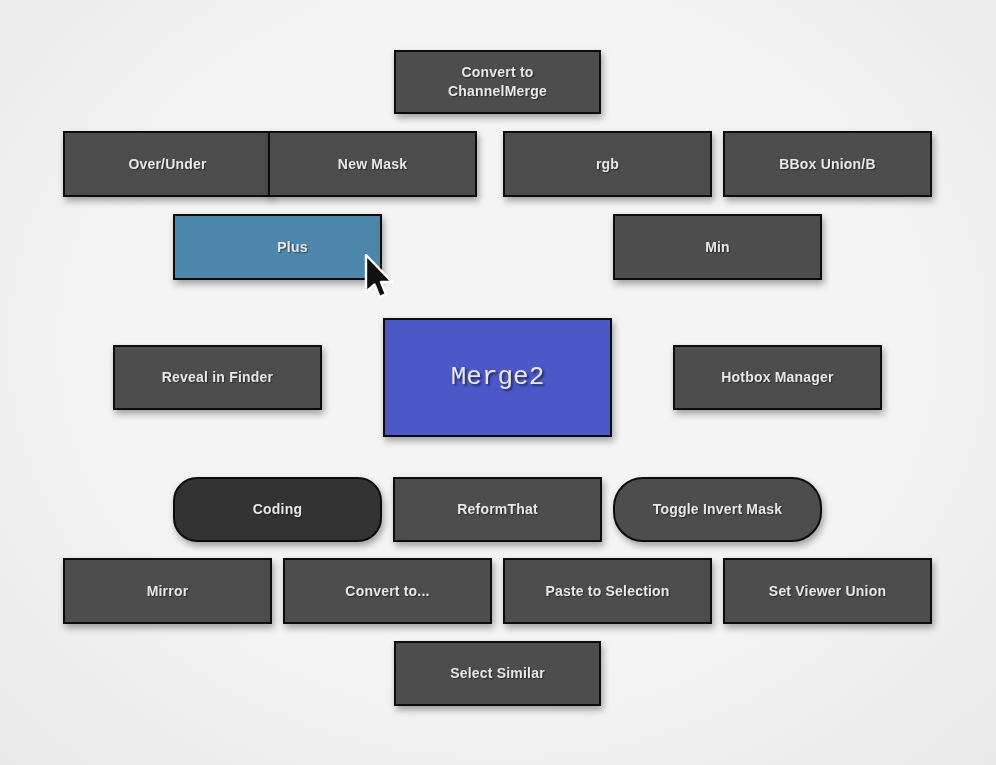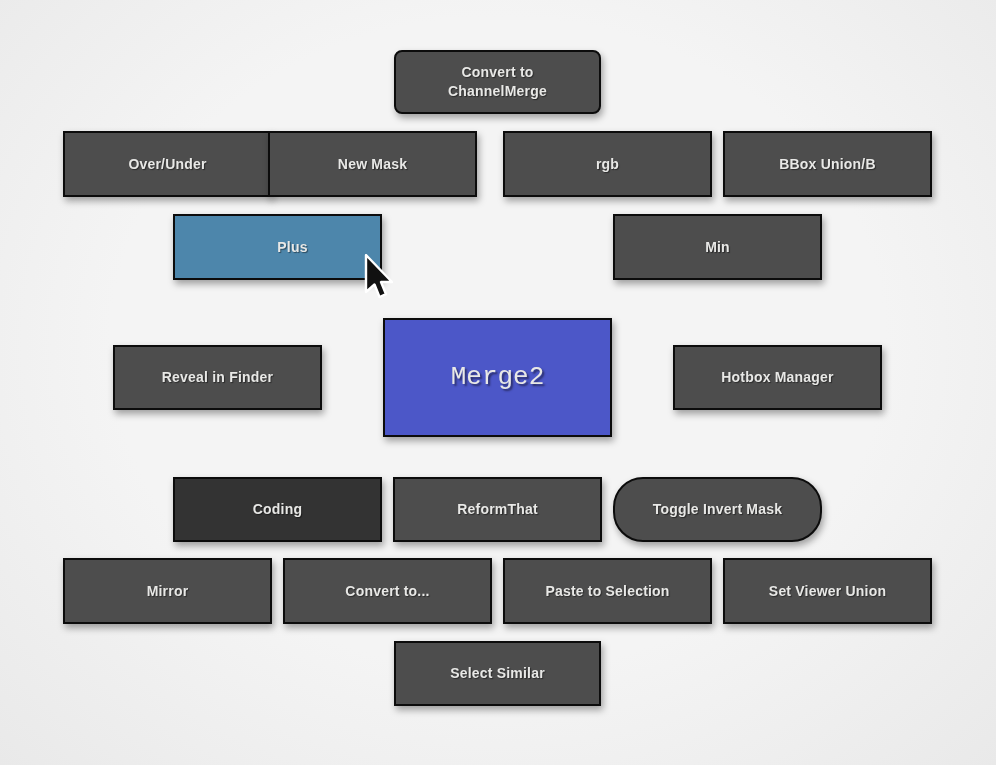--- a/index.html
+++ b/index.html
@@ -41,32 +41,32 @@
     width:229px;
     height:119px;
     background:#4c57c8;
     font-size:26px;
     font-weight:normal;
     font-family:Liberation Mono, monospace;
     letter-spacing:0;
     text-shadow:2px 2px 2px rgba(25,25,55,0.65);
   }
   
-  .b-convert   { left:394px; top:50px;  width:207px; height:64px;border-radius:8px; }
+  .b-convert   { left:394px; top:50px;  width:207px; height:64px; }
   .b-over      { left:63px;  top:131px; }
   .b-newmask   { left:268px; top:131px; }
   .b-rgb       { left:503px; top:131px; }
   .b-bbox      { left:723px; top:131px; }
   .b-plus      { left:173px; top:214px;padding-left:30px; }
   .b-max       { left:393px; top:214px; }
   .b-min       { left:613px; top:214px; }
   .b-reveal    { left:113px; top:345px; height:65px; }
   .b-merge     { left:383px; top:318px; }
   .b-hotboxmgr { left:673px; top:345px; height:65px; }
-  .b-coding    { left:173px; top:477px; height:65px; }
+  .b-coding    { left:173px; top:477px; height:65px;border-radius:24px; }
   .b-reform    { left:393px; top:477px; height:65px; }
   .b-toggle    { left:613px; top:477px; height:65px;border-radius:30px; }
   .b-mirror    { left:63px;  top:558px; }
   .b-convertto { left:283px; top:558px; }
   .b-paste     { left:503px; top:558px; }
   .b-viewer    { left:723px; top:558px; }
   .b-select    { left:394px; top:641px; width:207px; height:65px; }
 
   .cursor{
     position:absolute;

